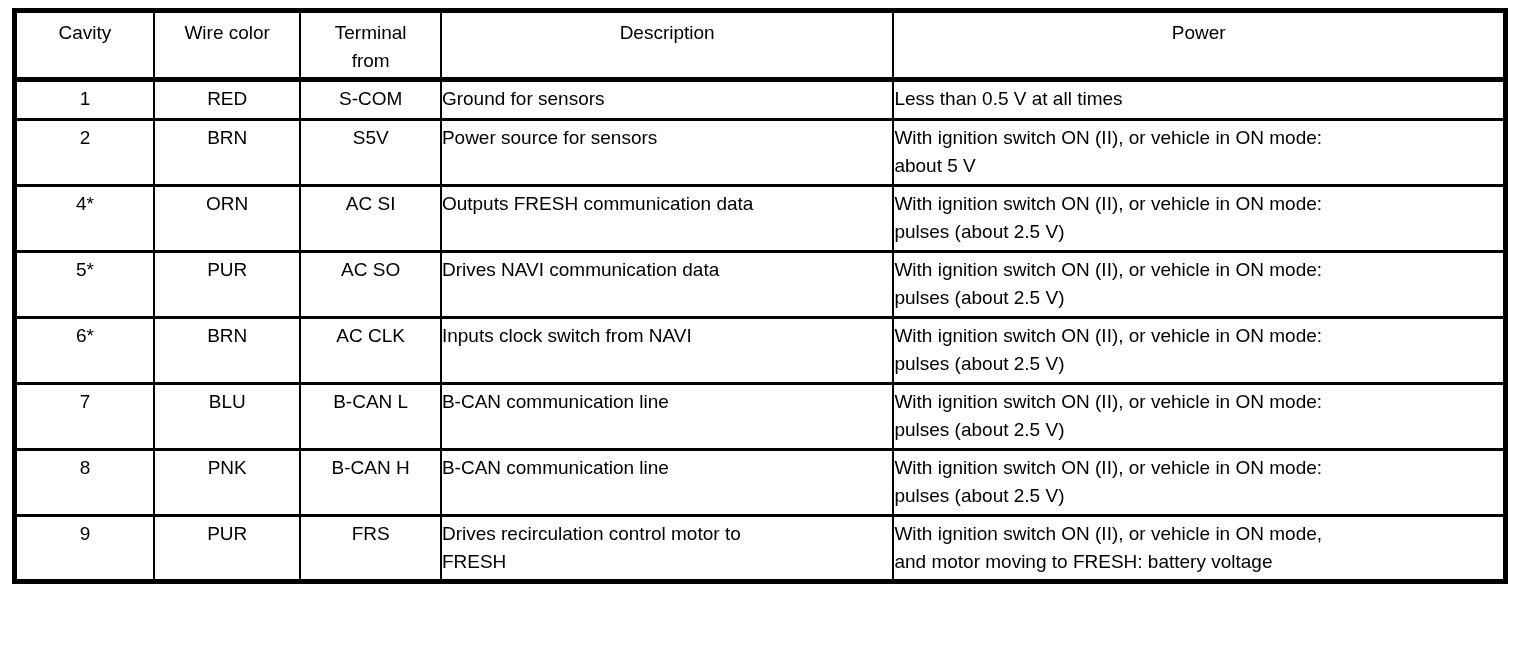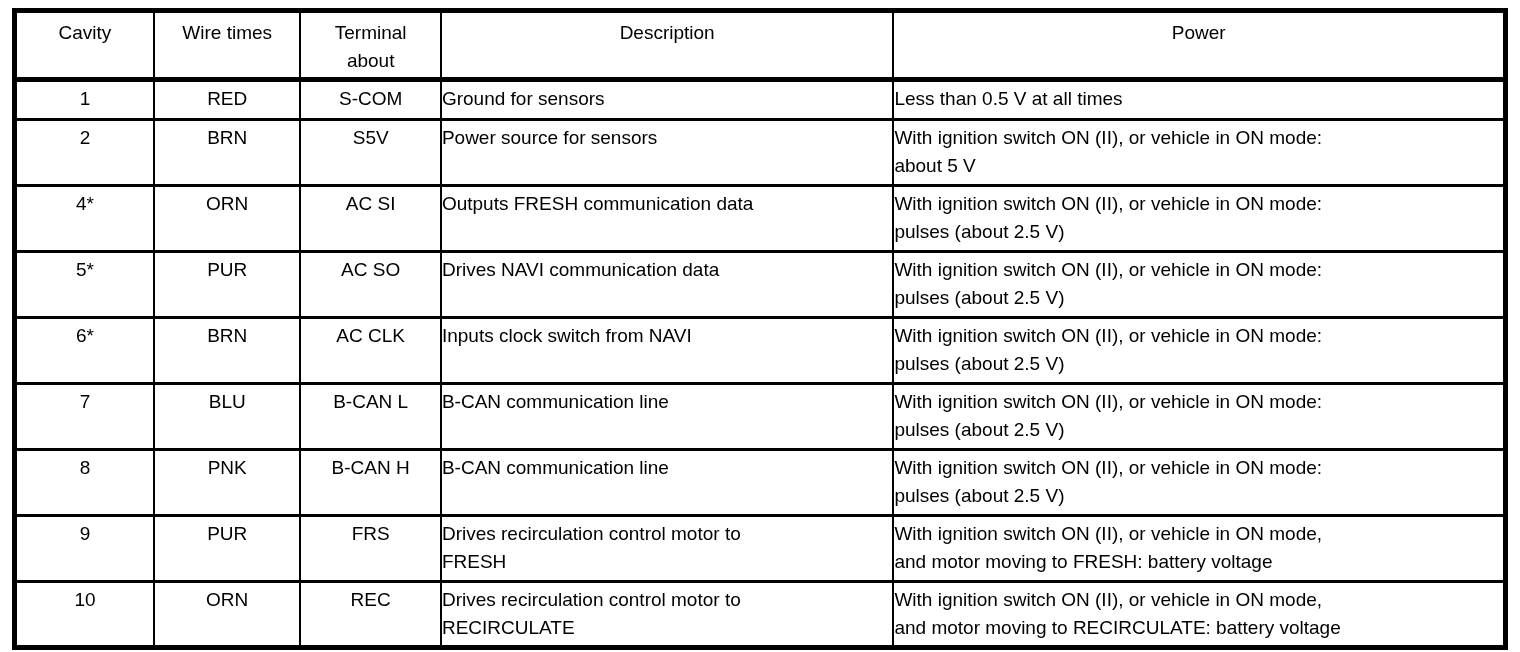--- a/index.html
+++ b/index.html
@@ -56,23 +56,23 @@
   <colgroup>
     <col class="c-cavity">
     <col class="c-wire">
     <col class="c-terminal">
     <col class="c-desc">
     <col class="c-signal">
   </colgroup>
   <thead>
     <tr>
       <th>Cavity</th>
-      <th>Wire times</th>
+      <th>Wire color</th>
       <th>Terminal
-about</th>
+from</th>
       <th>Description</th>
       <th>Power</th>
     </tr>
   </thead>
   <tbody>
     <tr class="row-short">
       <td class="center">1</td>
       <td class="center">RED</td>
       <td class="center">S-COM</td>
       <td class="left">Ground for sensors</td>
@@ -128,23 +128,14 @@
     </tr>
     <tr class="row-tall">
       <td class="center">9</td>
       <td class="center">PUR</td>
       <td class="center">FRS</td>
       <td class="left">Drives recirculation control motor to
 FRESH</td>
       <td class="left">With ignition switch ON (II), or vehicle in ON mode,
 and motor moving to FRESH: battery voltage</td>
     </tr>
-    <tr class="row-tall">
-      <td class="center">10</td>
-      <td class="center">ORN</td>
-      <td class="center">REC</td>
-      <td class="left">Drives recirculation control motor to
-RECIRCULATE</td>
-      <td class="left">With ignition switch ON (II), or vehicle in ON mode,
-and motor moving to RECIRCULATE: battery voltage</td>
-    </tr>
   </tbody>
 </table>
 
 </body></html>

